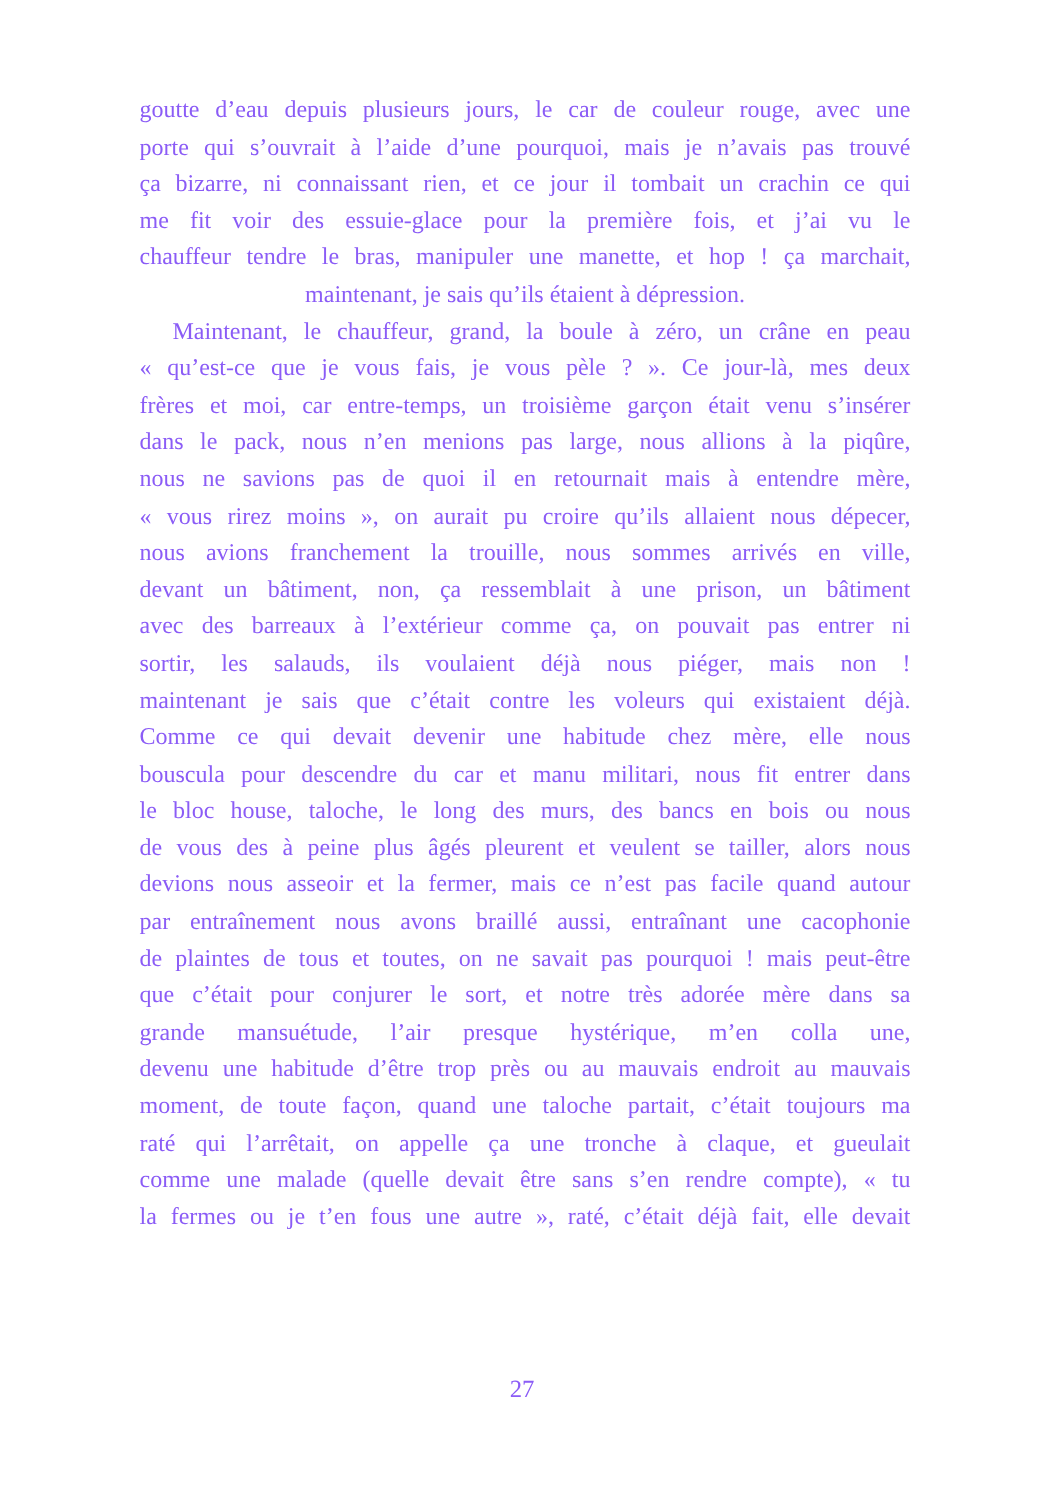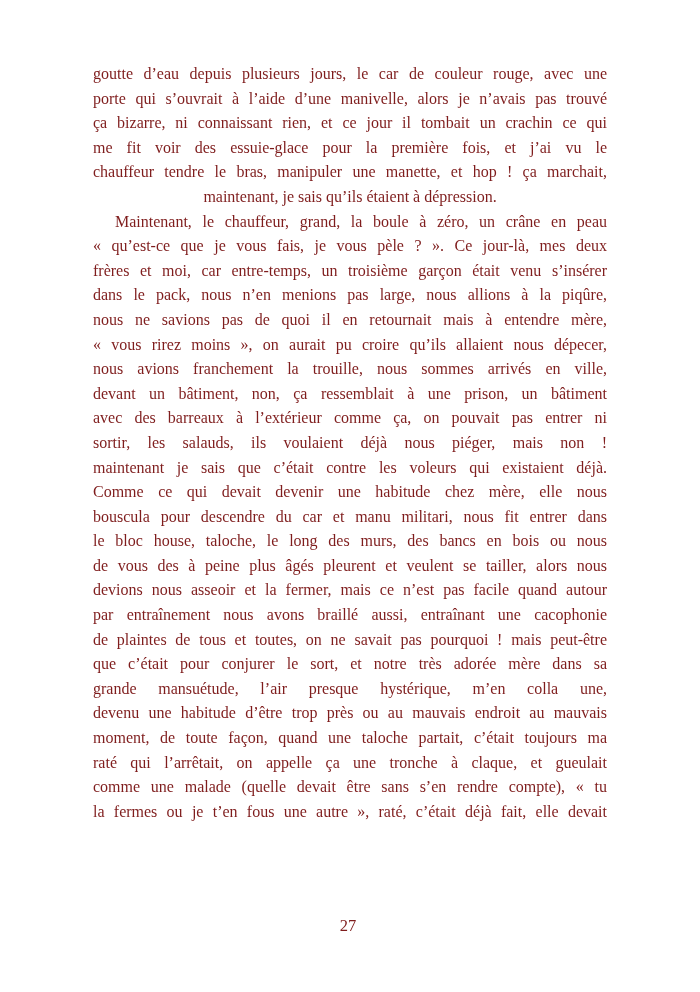--- a/index.html
+++ b/index.html
@@ -4,21 +4,21 @@
 <style>
   html, body {
     margin: 0;
     padding: 0;
   }
   .page {
     position: relative;
     width: 700px;
     height: 992px;
     background: #ffffff;
-    color: #7f1d1d;
+    color: #8b5cf6;
     font-family: "Liberation Serif", "DejaVu Serif", serif;
     overflow: hidden;
   }
   .text-block {
     position: absolute;
     left: 93px;
     top: 62px;
     width: 514px;
     font-size: 16px;
     line-height: 24.6px;
@@ -46,21 +46,21 @@
     text-align: center;
     font-size: 16.5px;
   }
 </style>
 </head>
 <body>
 
 <div class="page">
   <div class="text-block">
       <div class="line just">goutte d’eau depuis plusieurs jours, le car de couleur rouge, avec une</div>
-      <div class="line just">porte qui s’ouvrait à l’aide d’une manivelle, alors je n’avais pas trouvé</div>
+      <div class="line just">porte qui s’ouvrait à l’aide d’une pourquoi, mais je n’avais pas trouvé</div>
       <div class="line just">ça bizarre, ni connaissant rien, et ce jour il tombait un crachin ce qui</div>
       <div class="line just">me fit voir des essuie-glace pour la première fois, et j’ai vu le</div>
       <div class="line just">chauffeur tendre le bras, manipuler une manette, et hop ! ça marchait,</div>
       <div class="line">maintenant, je sais qu’ils étaient à dépression.</div>
       <div class="line just ind">Maintenant, le chauffeur, grand, la boule à zéro, un crâne en peau</div>
       <div class="line just">« qu’est-ce que je vous fais, je vous pèle ? ». Ce jour-là, mes deux</div>
       <div class="line just">frères et moi, car entre-temps, un troisième garçon était venu s’insérer</div>
       <div class="line just">dans le pack, nous n’en menions pas large, nous allions à la piqûre,</div>
       <div class="line just">nous ne savions pas de quoi il en retournait mais à entendre mère,</div>
       <div class="line just">« vous rirez moins », on aurait pu croire qu’ils allaient nous dépecer,</div>

